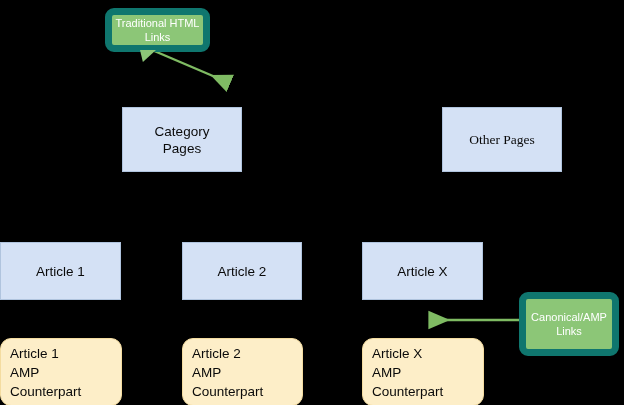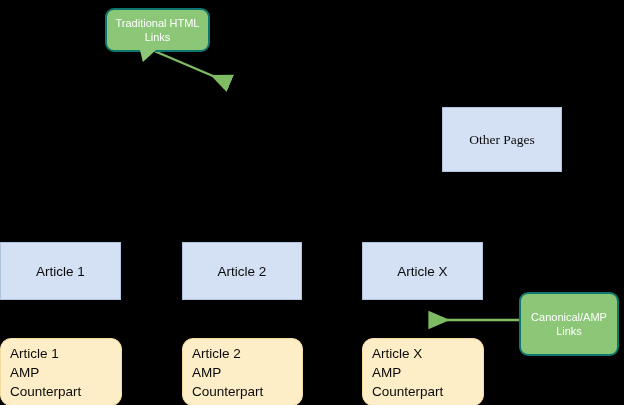--- a/index.html
+++ b/index.html
@@ -36,21 +36,21 @@
     border-radius: 11px;
     color: #0a0a0a;
     font-size: 13.5px;
     line-height: 19px;
     justify-content: flex-start;
     text-align: left;
     padding-left: 9px;
   }
   .green-callout {
     background: #8cc677;
-    border: 2px solid #0f766e;
+    border: 7px solid #0f766e;
     border-radius: 9px;
     color: #ffffff;
     font-size: 11px;
     line-height: 14px;
   }
   .svg-layer {
     position: absolute;
     left: 0;
     top: 0;
     width: 624px;
@@ -83,20 +83,24 @@
 
   <div style="position:absolute; left:140px; top:50px; width:16px; height:12px;
               background:#8cc677; clip-path: polygon(0 0, 100% 0, 18% 100%);"></div>
 
   <div class="node green-callout" style="left:519px; top:292px; width:100px; height:64px;">
     <span class="nowrap-lines">Canonical/AMP
 Links</span>
   </div>
 
 
+  <div class="node blue-box" style="left:122px; top:107px; width:120px; height:65px;">
+    <span class="nowrap-lines">Category
+Pages</span>
+  </div>
   <div class="node blue-box" style="left:442px; top:107px; width:120px; height:65px;font-family:Liberation Serif, serif;">
     <span class="nowrap-lines">Other Pages</span>
   </div>
 
   <div class="node blue-box" style="left:0px; top:242px; width:121px; height:58px;">
     <span class="nowrap-lines">Article 1</span>
   </div>
   <div class="node blue-box" style="left:182px; top:242px; width:120px; height:58px;">
     <span class="nowrap-lines">Article 2</span>
   </div>

